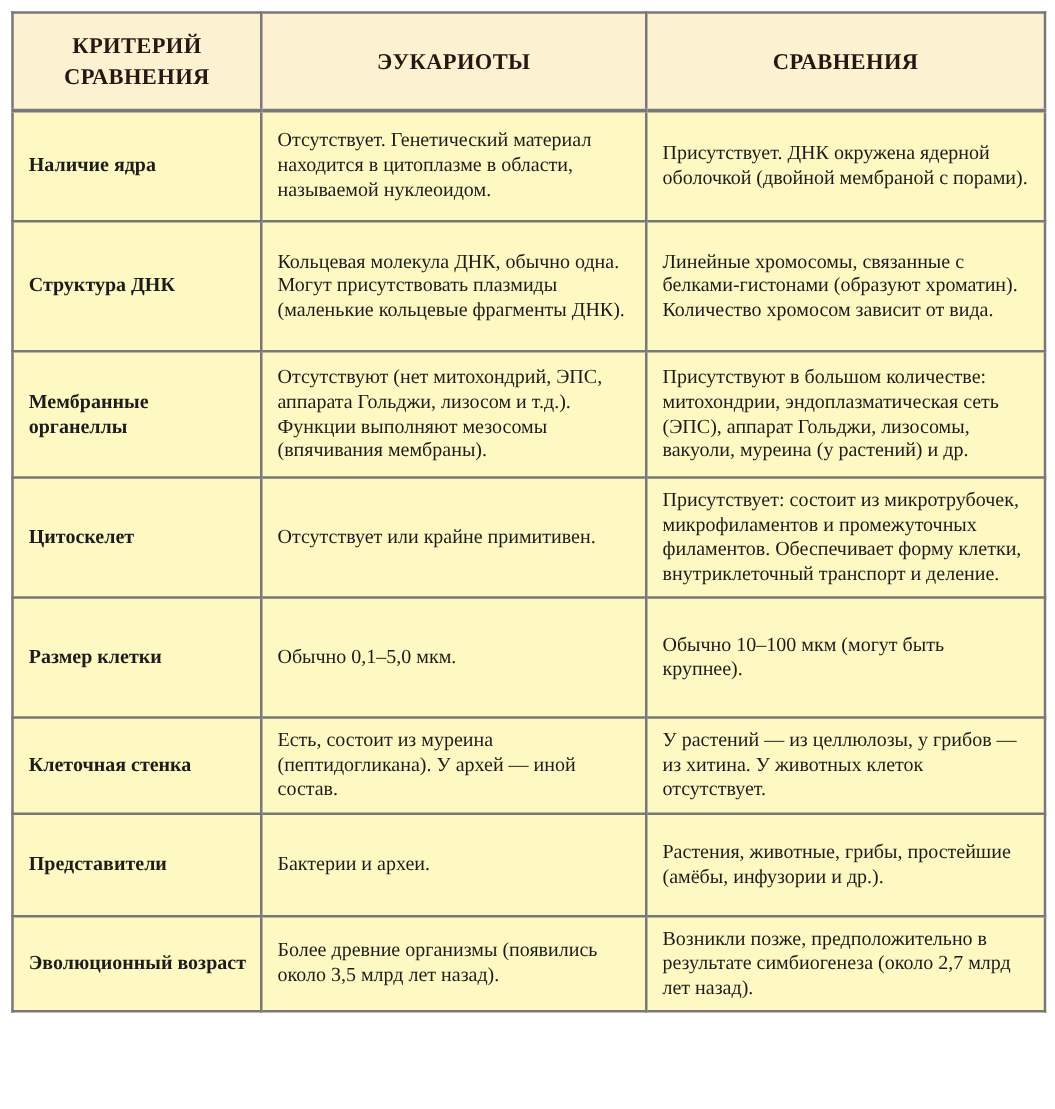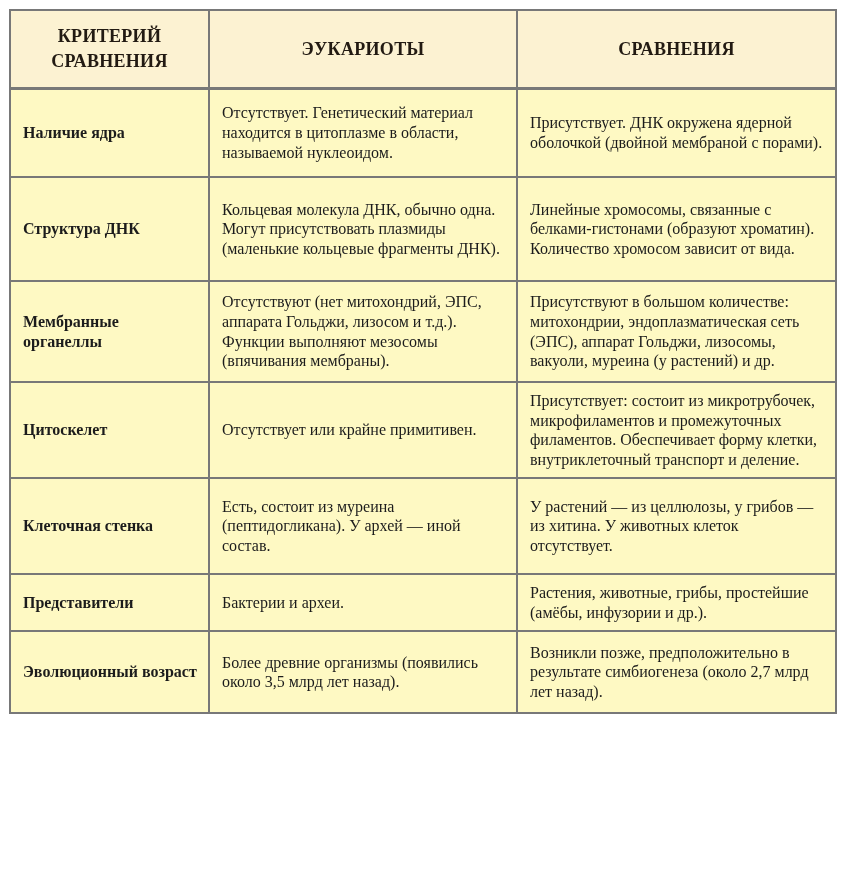--- a/index.html
+++ b/index.html
@@ -100,20 +100,25 @@
           <td class="criterion">Мембранные органеллы</td>
           <td>Отсутствуют (нет митохондрий, ЭПС, аппарата Гольджи, лизосом и т.д.). Функции выполняют мезосомы (впячивания мембраны).</td>
           <td>Присутствуют в большом количестве: митохондрии, эндоплазматическая сеть (ЭПС), аппарат Гольджи, лизосомы, вакуоли, муреина (у растений) и др.</td>
         </tr>
         <tr>
           <td class="criterion">Цитоскелет</td>
           <td>Отсутствует или крайне примитивен.</td>
           <td>Присутствует: состоит из микротрубочек, микрофиламентов и промежуточных филаментов. Обеспечивает форму клетки, внутриклеточный транспорт и деление.</td>
         </tr>
         <tr>
+          <td class="criterion">Размер клетки</td>
+          <td>Обычно 0,1–5,0 мкм.</td>
+          <td>Обычно 10–100 мкм (могут быть крупнее).</td>
+        </tr>
+        <tr>
           <td class="criterion">Клеточная стенка</td>
           <td>Есть, состоит из муреина (пептидогликана). У архей — иной состав.</td>
           <td>У растений — из целлюлозы, у грибов — из хитина. У животных клеток отсутствует.</td>
         </tr>
         <tr>
           <td class="criterion">Представители</td>
           <td>Бактерии и археи.</td>
           <td>Растения, животные, грибы, простейшие (амёбы, инфузории и др.).</td>
         </tr>
         <tr>

